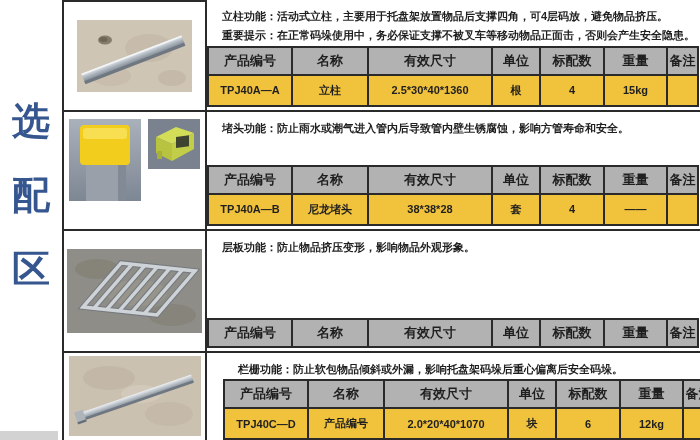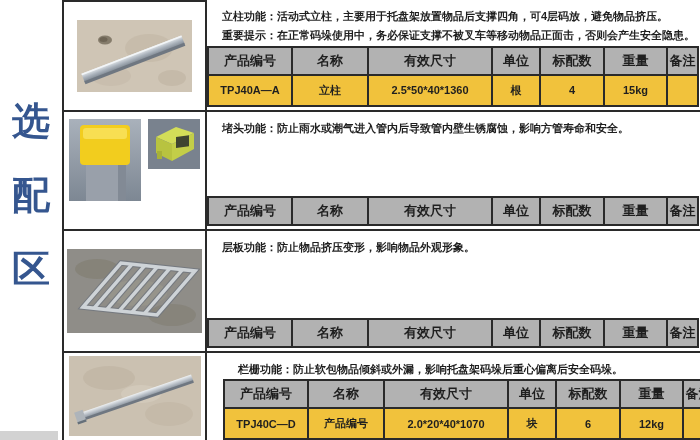--- a/index.html
+++ b/index.html
@@ -97,21 +97,21 @@
             <th>名称</th>
             <th>有效尺寸</th>
             <th>单位</th>
             <th>标配数</th>
             <th>重量</th>
             <th>备注</th>
           </tr>
           <tr>
             <td>TPJ40A—A</td>
             <td>立柱</td>
-            <td>2.5*50*40*1360</td>
+            <td>2.5*30*40*1360</td>
             <td>根</td>
             <td>4</td>
             <td>15kg</td>
             <td></td>
           </tr>
         </tbody>
           </table>
       </div>
     </div>
 
@@ -159,20 +159,29 @@
           <tbody>
               <tr>
             <th>产品编号</th>
             <th>名称</th>
             <th>有效尺寸</th>
             <th>单位</th>
             <th>标配数</th>
             <th>重量</th>
             <th>备注</th>
           </tr>
+          <tr>
+            <td>TPJ40A—B</td>
+            <td>尼龙堵头</td>
+            <td>38*38*28</td>
+            <td>套</td>
+            <td>4</td>
+            <td>——</td>
+            <td></td>
+          </tr>
         </tbody>
           </table>
       </div>
     </div>
 
     <div class="section s3">
       <div class="photo-cell">
         <svg width="135" height="84" viewBox="0 0 135 84">
           <rect width="135" height="84" fill="#8f8d88"></rect>
           <ellipse cx="30" cy="20" rx="22" ry="10" fill="#868379"></ellipse>

